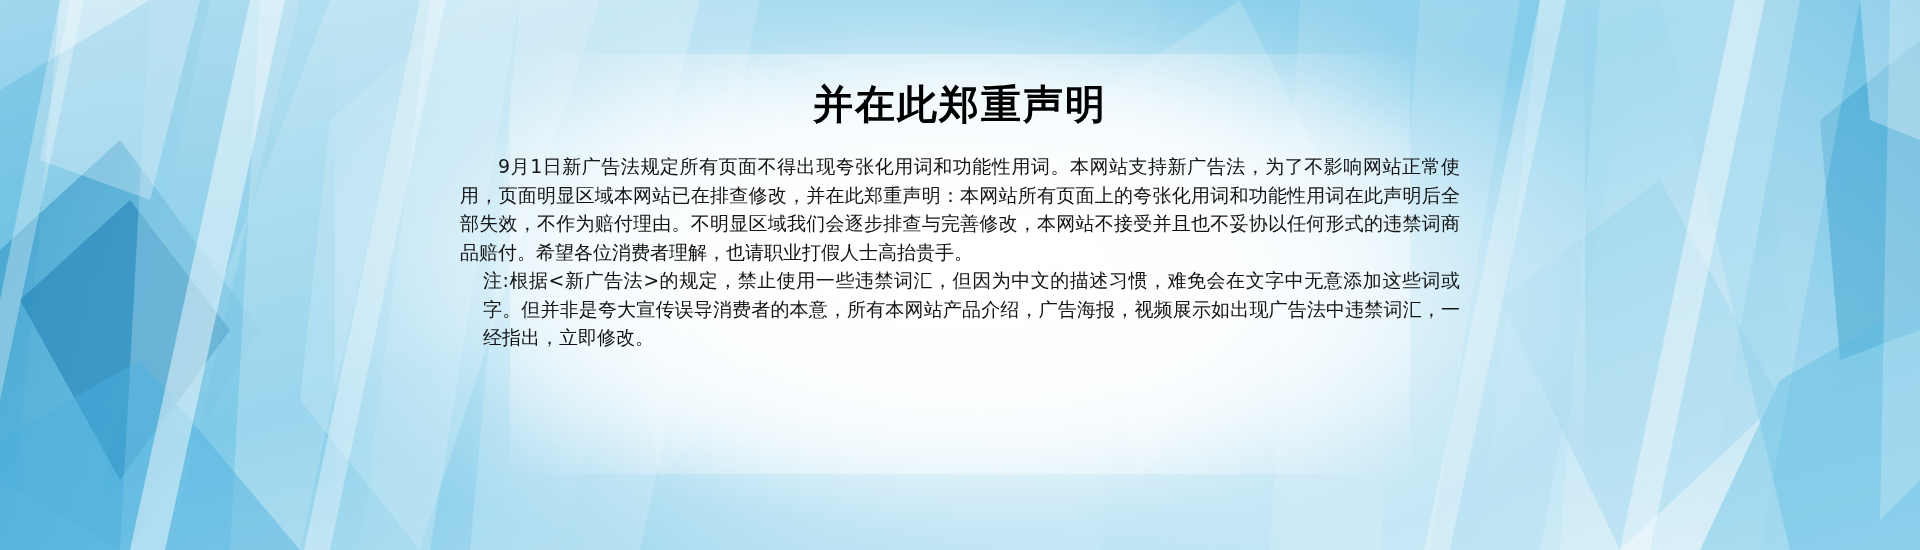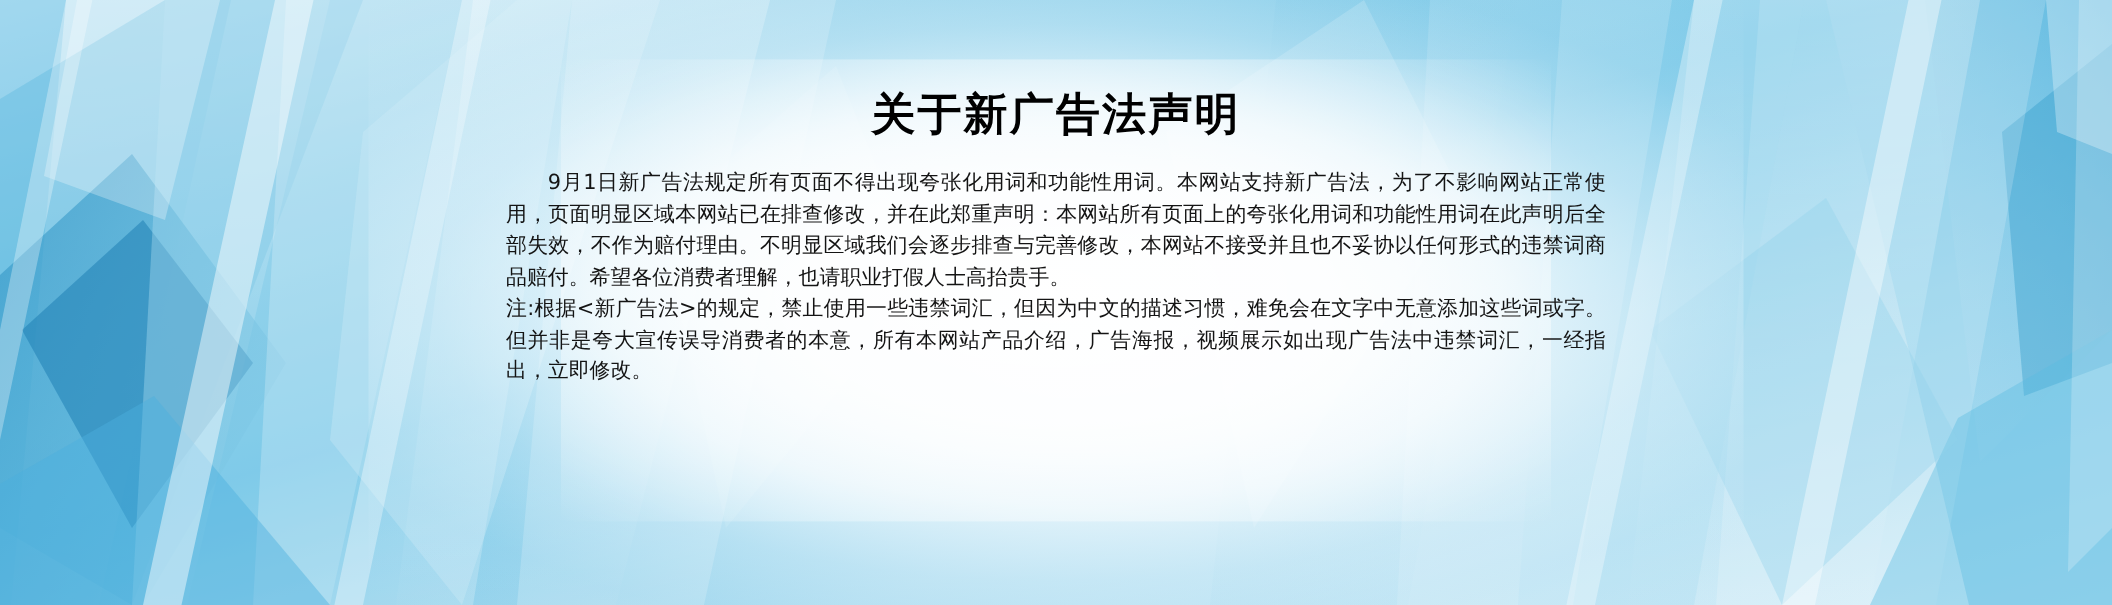--- a/index.html
+++ b/index.html
@@ -98,21 +98,21 @@
     font-family: "DejaVu Sans", "Liberation Sans", sans-serif;
     font-size: 19px;
     line-height: 28.5px;
     color: #141414;
     margin: 0;
     text-align: justify;
     text-justify: inter-ideograph;
     letter-spacing: 0px;
   }
   .para.indent { text-indent: 2em; }
-  .para + .para { margin-top: 0px; }
+  .para + .para { margin-top: 0px; margin-left: 23px; }
 </style>
 </head>
 <body>
 
 <div class="banner">
 
   <svg class="deco-layer" viewBox="0 0 1920 550" preserveAspectRatio="none" xmlns="http://www.w3.org/2000/svg">
     <defs>
       <linearGradient id="bgGrad" x1="0" y1="0" x2="1" y2="1">
         <stop offset="0%" stop-color="#cdeaf7"></stop>
@@ -175,21 +175,21 @@
     <polygon points="1540,0 1566,0 1450,550 1424,550" fill="#ffffff" opacity="0.35"></polygon>
     <polygon points="1735,0 1765,0 1650,550 1620,550" fill="#ffffff" opacity="0.40"></polygon>
     <polygon points="60,0 84,0 0,400 0,300" fill="#ffffff" opacity="0.30"></polygon>
     <polygon points="1890,0 1920,0 1920,480 1880,520" fill="#ffffff" opacity="0.22"></polygon>
   </svg>
 
   <div class="glow"></div>
   <div class="glow2"></div>
 
   <div class="content">
-    <h1 class="page-title">关于新广告法声明</h1>
+    <h1 class="page-title">并在此郑重声明</h1>
 
     <div class="body-block">
       <p class="para indent">9月1日新广告法规定所有页面不得出现夸张化用词和功能性用词。本网站支持新广告法，为了不影响网站正常使用，页面明显区域本网站已在排查修改，并在此郑重声明：本网站所有页面上的夸张化用词和功能性用词在此声明后全部失效，不作为赔付理由。不明显区域我们会逐步排查与完善修改，本网站不接受并且也不妥协以任何形式的违禁词商品赔付。希望各位消费者理解，也请职业打假人士高抬贵手。</p>
       <p class="para">注:根据&lt;新广告法&gt;的规定，禁止使用一些违禁词汇，但因为中文的描述习惯，难免会在文字中无意添加这些词或字。但并非是夸大宣传误导消费者的本意，所有本网站产品介绍，广告海报，视频展示如出现广告法中违禁词汇，一经指出，立即修改。</p>
     </div>
   </div>
 
 </div>
 
 </body></html>

